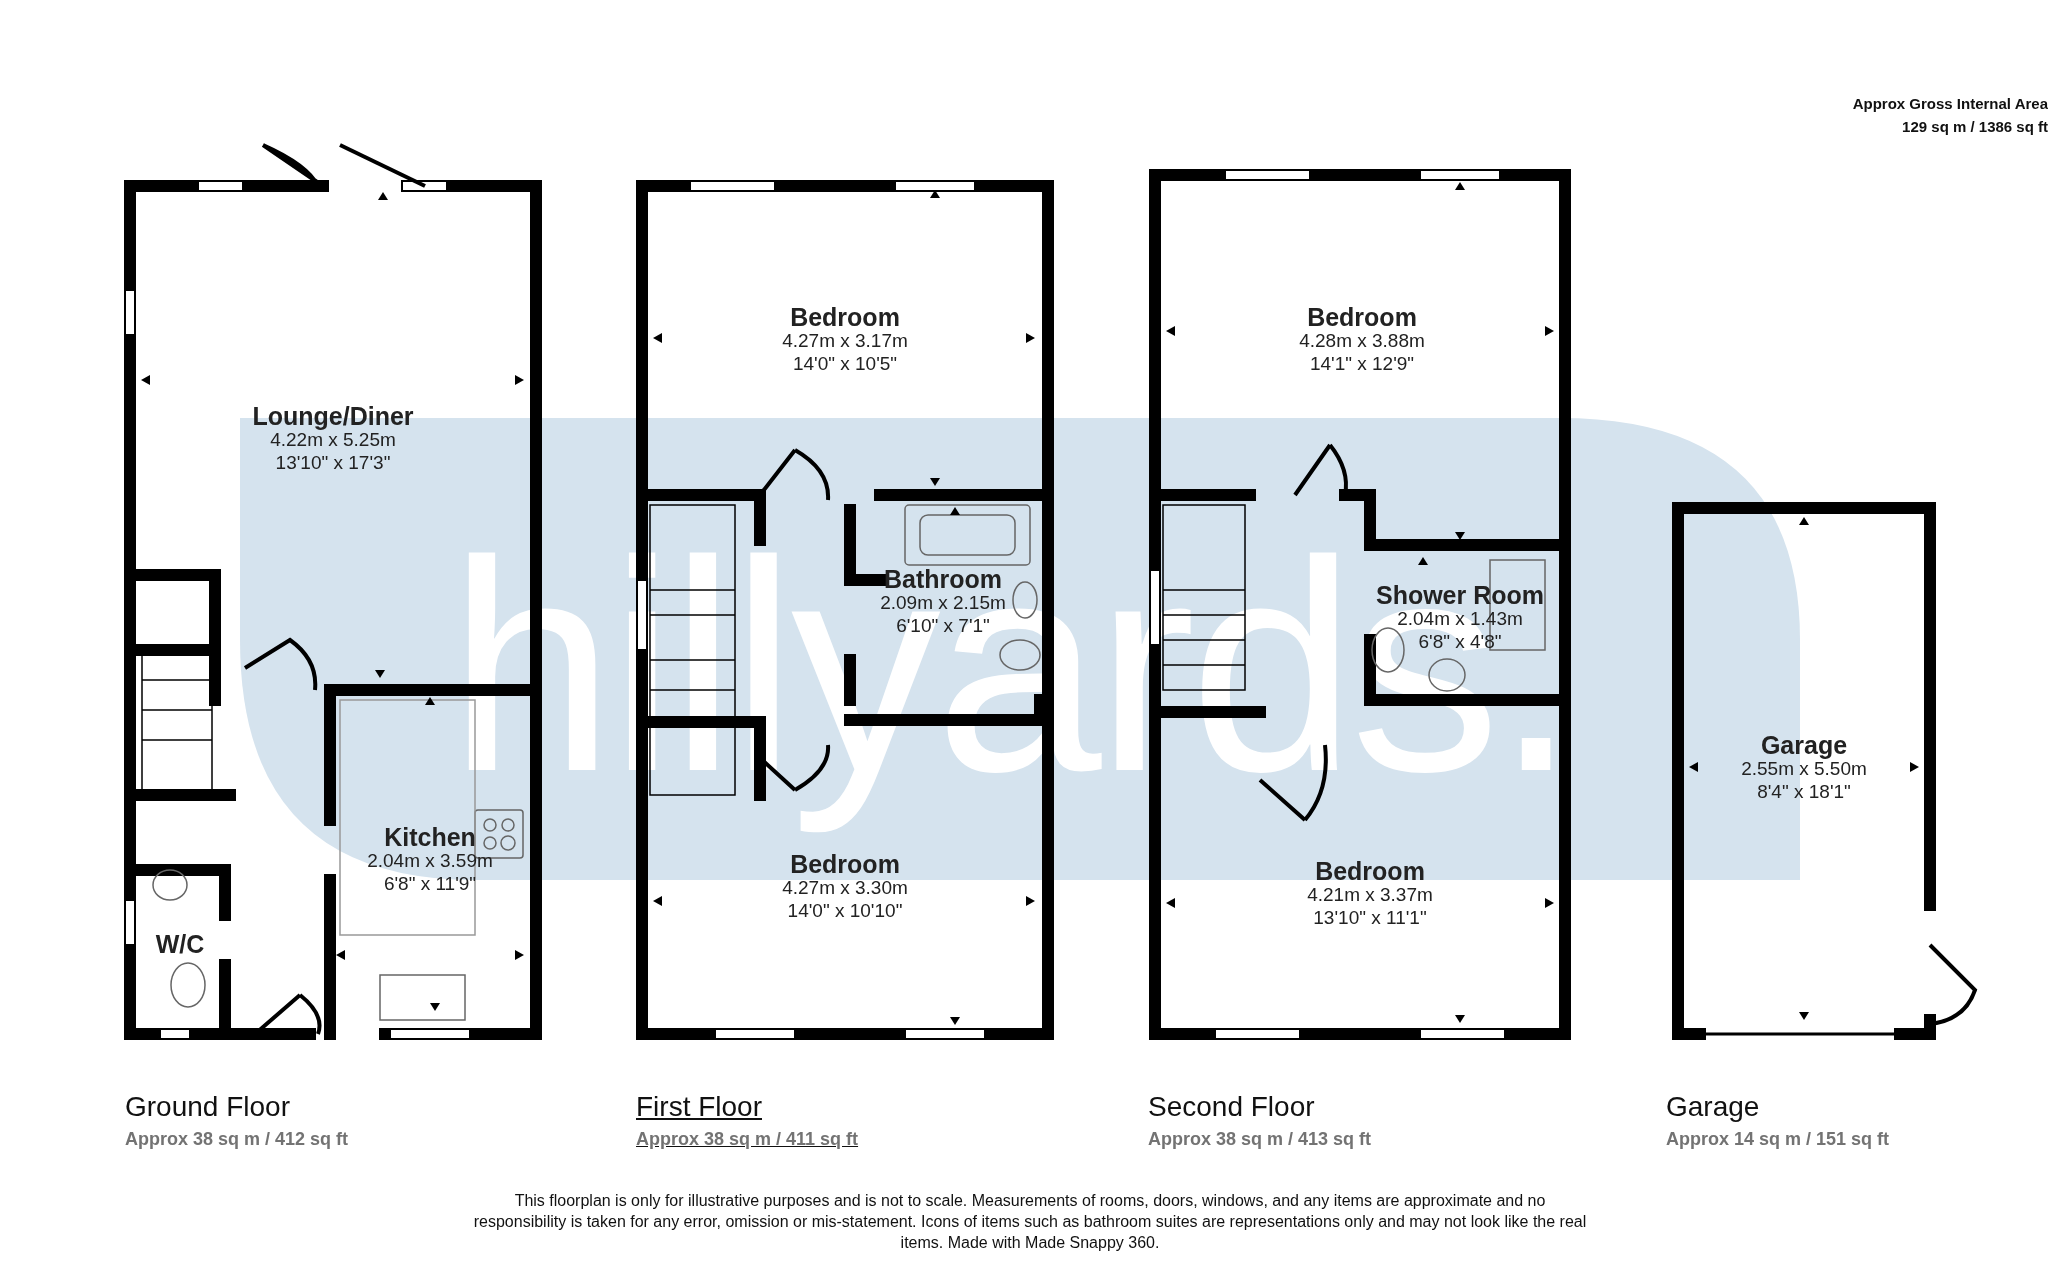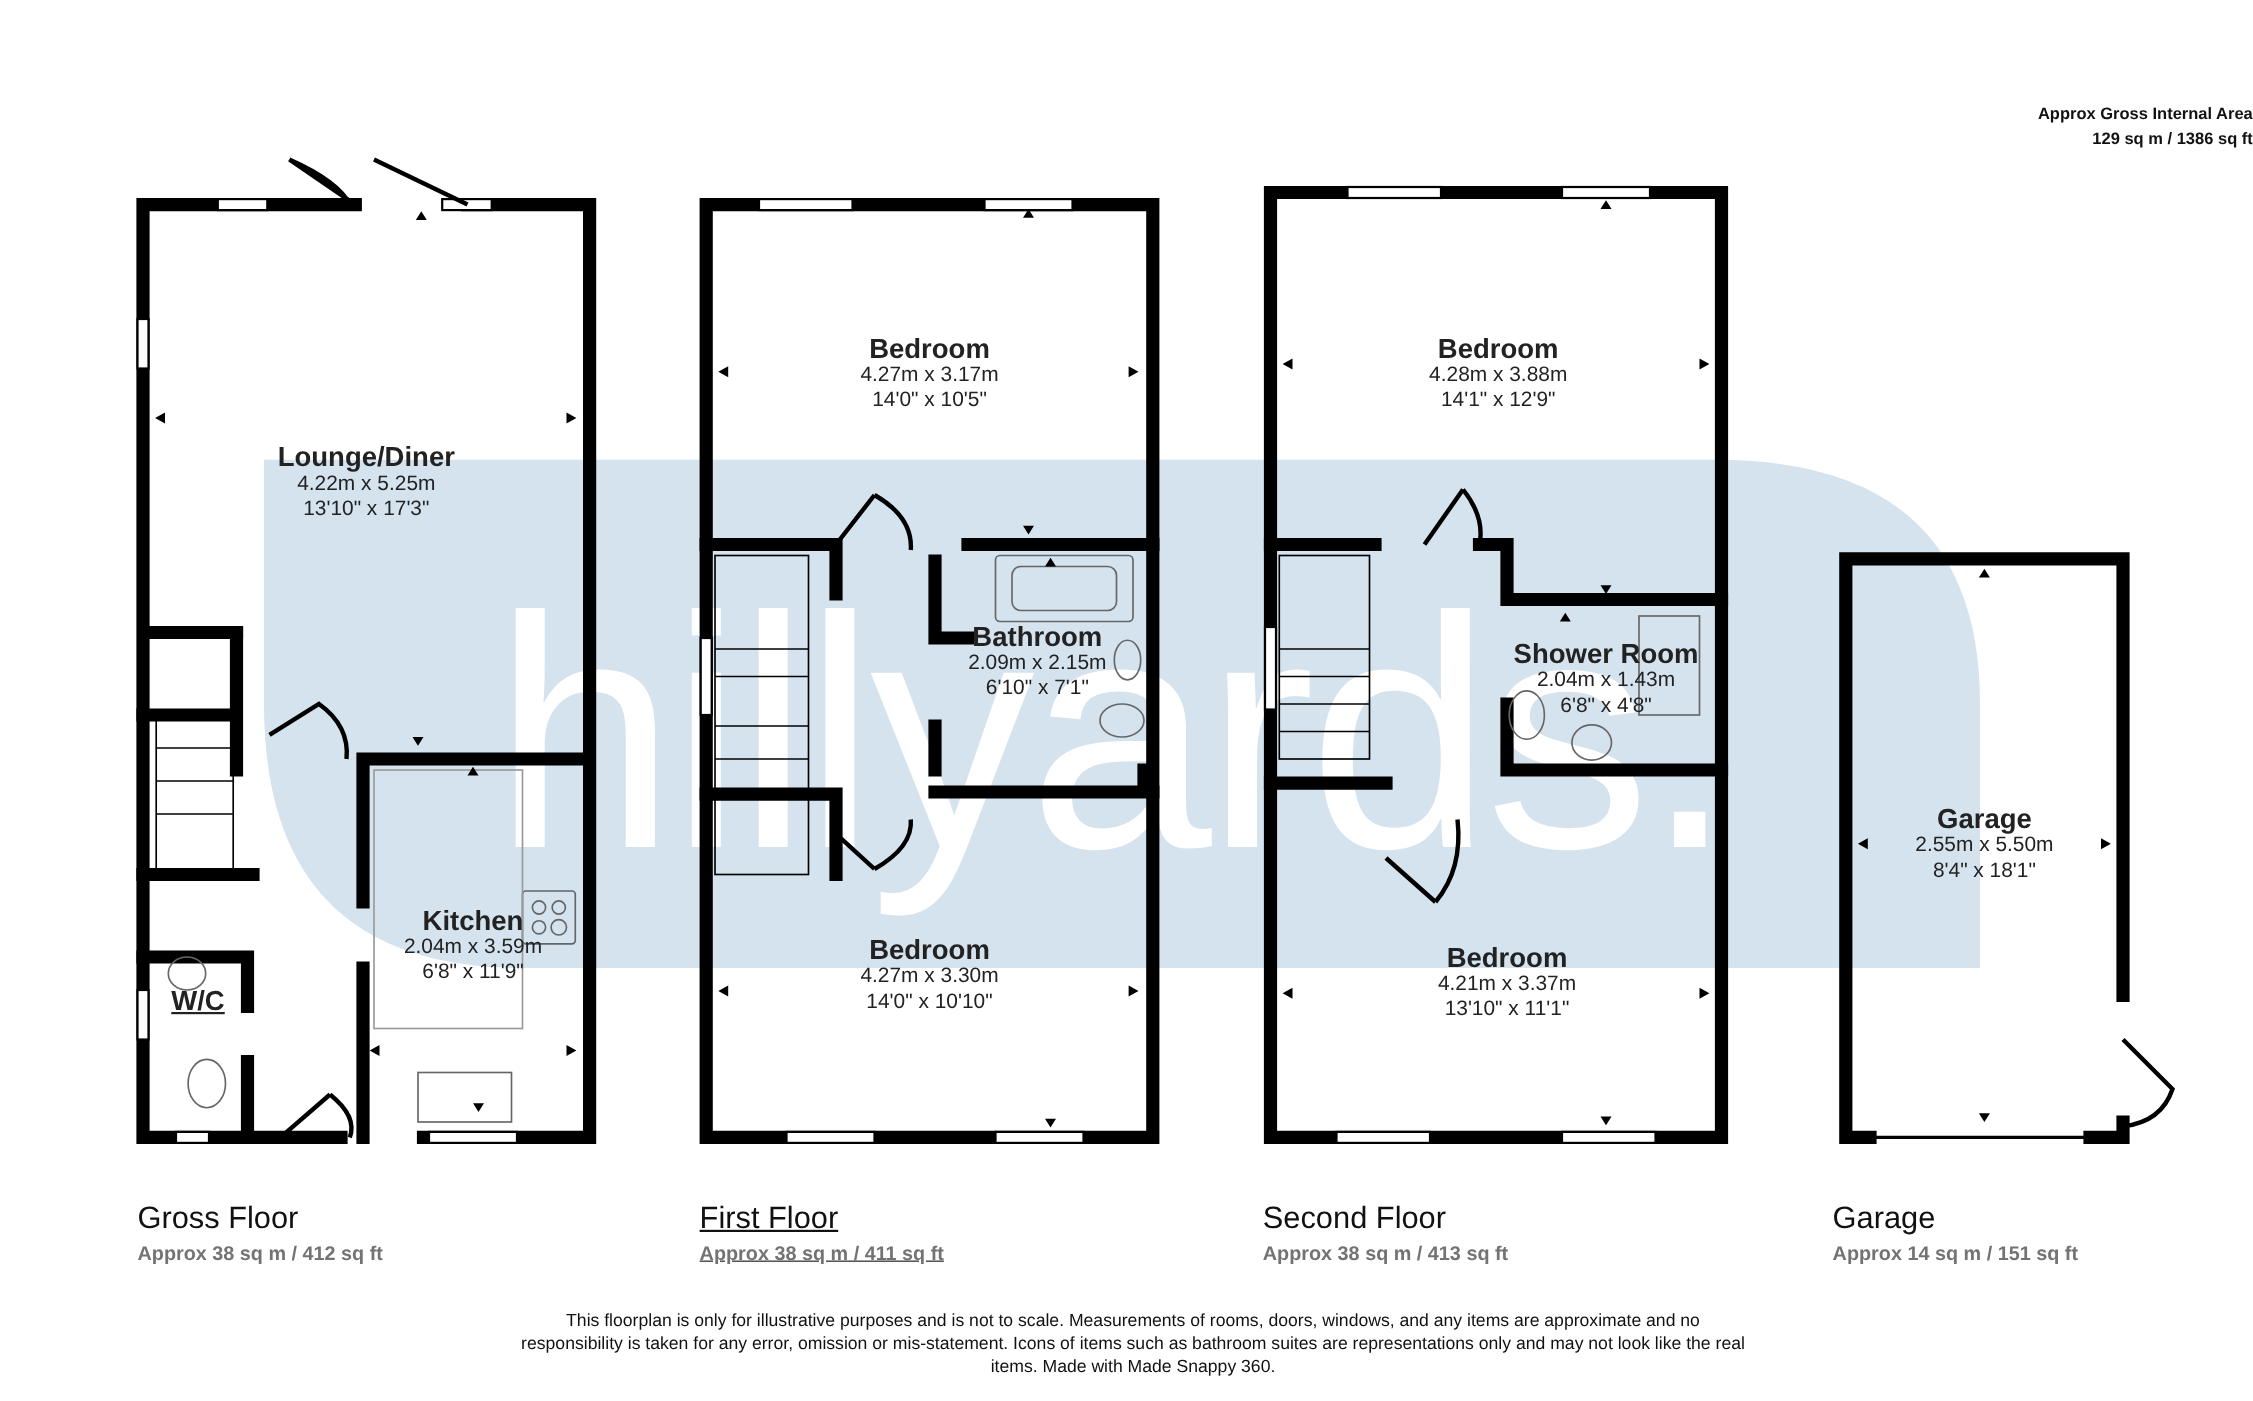--- a/index.html
+++ b/index.html
@@ -152,21 +152,21 @@
 <div class="room-label" style="left:333px;top:405px;">
   <span class="nm">Lounge/Diner</span>
   <span class="dm">4.22m x 5.25m</span>
   <span class="dm">13'10" x 17'3"</span>
 </div>
 <div class="room-label" style="left:430px;top:826px;">
   <span class="nm">Kitchen</span>
   <span class="dm">2.04m x 3.59m</span>
   <span class="dm">6'8" x 11'9"</span>
 </div>
-<div class="room-label" style="left:180px;top:899px;text-decoration:underline;">
+<div class="room-label" style="left:180px;top:933px;">
   <span class="nm">W/C</span>
 </div>
 
 <div class="room-label" style="left:845px;top:306px;">
   <span class="nm">Bedroom</span>
   <span class="dm">4.27m x 3.17m</span>
   <span class="dm">14'0" x 10'5"</span>
 </div>
 <div class="room-label" style="left:943px;top:568px;">
   <span class="nm">Bathroom</span>
@@ -195,21 +195,21 @@
   <span class="dm">13'10" x 11'1"</span>
 </div>
 
 <div class="room-label" style="left:1804px;top:734px;">
   <span class="nm">Garage</span>
   <span class="dm">2.55m x 5.50m</span>
   <span class="dm">8'4" x 18'1"</span>
 </div>
 
 <div class="floor-cap" style="left:125px;top:1091px;">
-  <span class="fn">Gross Floor</span>
+  <span class="fn">Ground Floor</span>
   <span class="fa">Approx 38 sq m / 412 sq ft</span>
 </div>
 <div class="floor-cap" style="left:636px;top:1091px;text-decoration:underline;">
   <span class="fn">First Floor</span>
   <span class="fa">Approx 38 sq m / 411 sq ft</span>
 </div>
 <div class="floor-cap" style="left:1148px;top:1091px;">
   <span class="fn">Second Floor</span>
   <span class="fa">Approx 38 sq m / 413 sq ft</span>
 </div>

